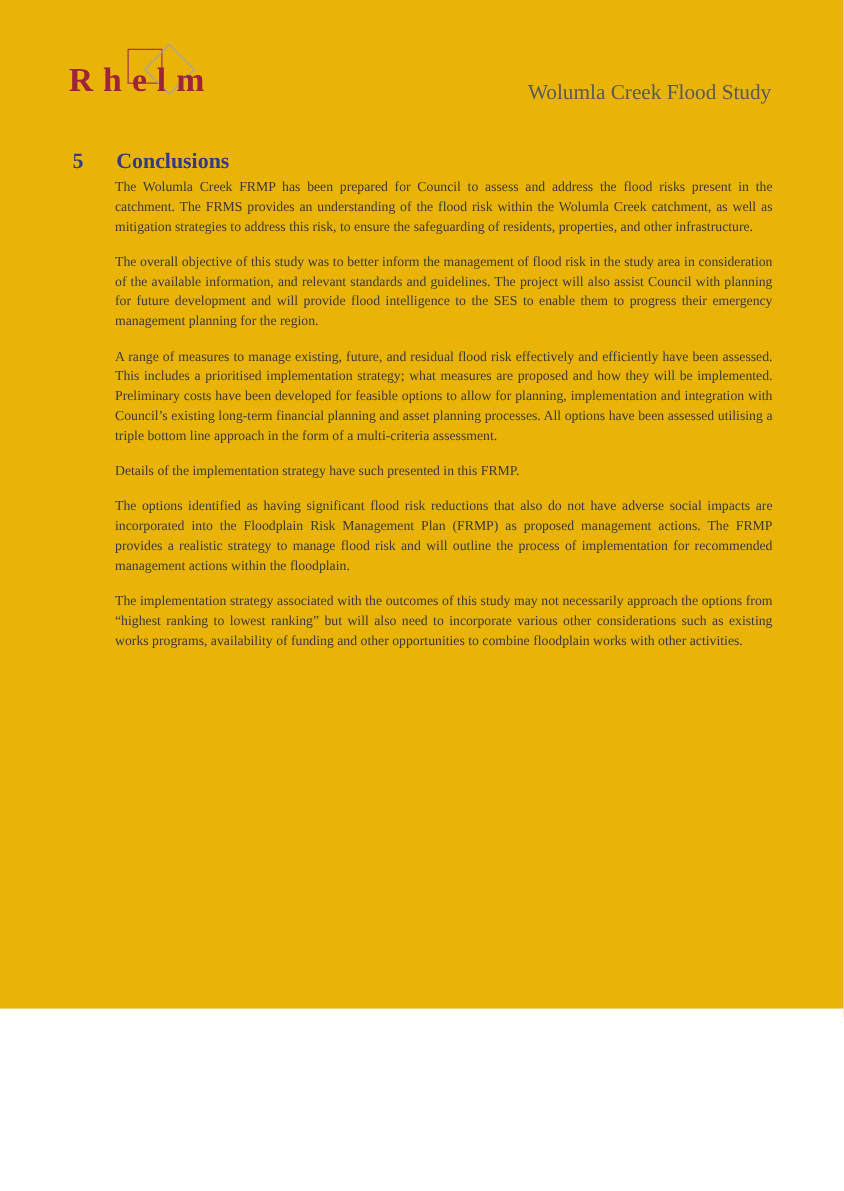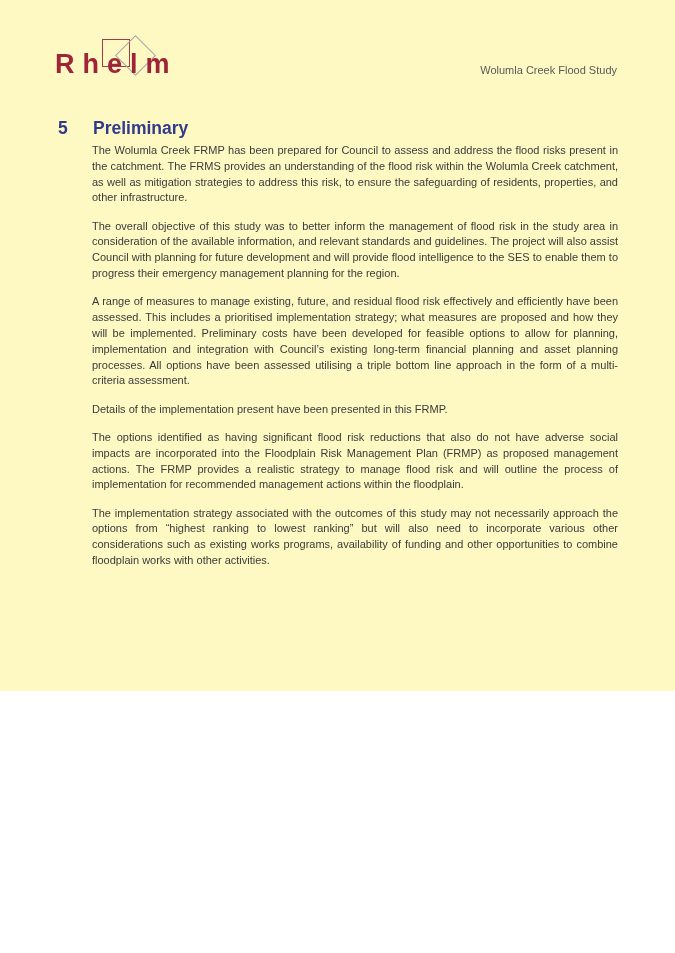--- a/index.html
+++ b/index.html
@@ -3,23 +3,23 @@
 <meta charset="utf-8">
 <style>
   html, body {
     margin: 0;
     padding: 0;
     background: #ffffff;
   }
   .page {
     position: relative;
     width: 675px;
-    height: 691px;
-    background: #fef9c3;
-    font-family: Liberation Sans, sans-serif;
+    height: 807px;
+    background: #eab308;
+    font-family: Liberation Serif, serif;
     overflow: hidden;
   }
 
   
   .logo {
     position: absolute;
     left: 55px;
     top: 34px;
     width: 140px;
     height: 50px;
@@ -53,21 +53,21 @@
     font-size: 27px;
     font-weight: bold;
     letter-spacing: 8px;
     color: #9e2439;
     line-height: 1;
   }
   .doc-title {
     position: absolute;
     right: 58px;
     top: 64px;
-    font-size: 11px;
+    font-size: 17px;
     color: #595959;
   }
 
   
   .heading-row {
     position: absolute;
     left: 58px;
     top: 118px;
     color: #333a8c;
     font-weight: bold;
@@ -118,28 +118,28 @@
 
   <div class="logo">
     <div class="logo-square"></div>
     <div class="logo-diamond"></div>
     <span class="logo-text">Rhelm</span>
   </div>
 
   <div class="doc-title">Wolumla Creek Flood Study</div>
 
   <div class="heading-row">
-    <span class="h-num">5</span><span class="h-title">Preliminary</span>
+    <span class="h-num">5</span><span class="h-title">Conclusions</span>
   </div>
 
   <div class="body-text">
     <p>The Wolumla Creek FRMP has been prepared for Council to assess and address the flood risks present in the catchment. The FRMS provides an understanding of the flood risk within the Wolumla Creek catchment, as well as mitigation strategies to address this risk, to ensure the safeguarding of residents, properties, and other infrastructure.</p>
     <p>The overall objective of this study was to better inform the management of flood risk in the study area in consideration of the available information, and relevant standards and guidelines. The project will also assist Council with planning for future development and will provide flood intelligence to the SES to enable them to progress their emergency management planning for the region.</p>
     <p>A range of measures to manage existing, future, and residual flood risk effectively and efficiently have been assessed. This includes a prioritised implementation strategy; what measures are proposed and how they will be implemented. Preliminary costs have been developed for feasible options to allow for planning, implementation and integration with Council’s existing long-term financial planning and asset planning processes. All options have been assessed utilising a triple bottom line approach in the form of a multi-criteria assessment.</p>
-    <p>Details of the implementation present have been presented in this FRMP.</p>
+    <p>Details of the implementation strategy have such presented in this FRMP.</p>
     <p>The options identified as having significant flood risk reductions that also do not have adverse social impacts are incorporated into the Floodplain Risk Management Plan (FRMP) as proposed management actions. The FRMP provides a realistic strategy to manage flood risk and will outline the process of implementation for recommended management actions within the floodplain.</p>
     <p>The implementation strategy associated with the outcomes of this study may not necessarily approach the options from “highest ranking to lowest ranking” but will also need to incorporate various other considerations such as existing works programs, availability of funding and other opportunities to combine floodplain works with other activities.</p>
   </div>
 
   <div class="page-badge">
     <span>B1</span>
   </div>
 
 </div>
 

